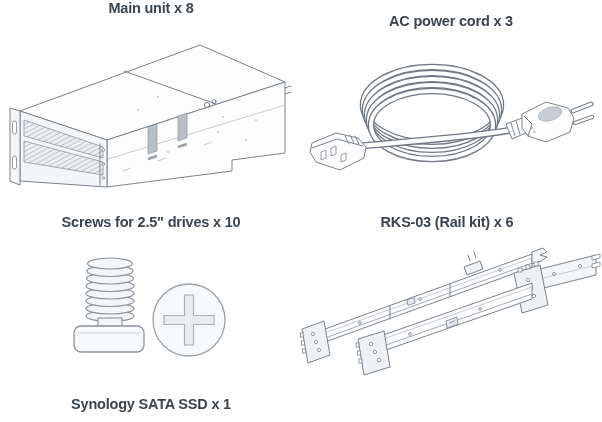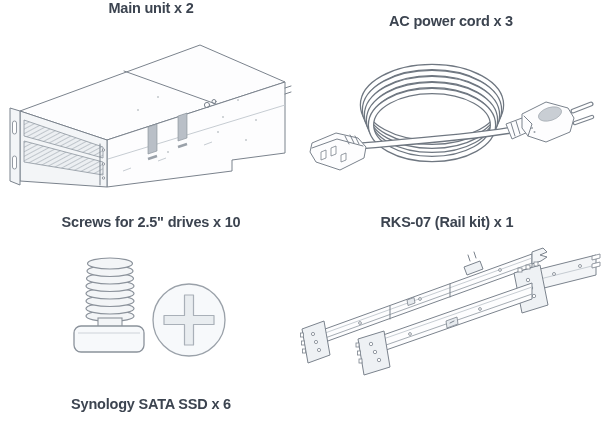--- a/index.html
+++ b/index.html
@@ -21,25 +21,25 @@
   .thin{fill:none;stroke:#c6ccd2;stroke-width:1;}
   .tg{fill:none;stroke:#6f7781;stroke-width:6.5;}
   .tw{fill:none;stroke:#ffffff;stroke-width:4;}
   .hole{fill:#ffffff;stroke:#7b838d;stroke-width:0.8;}
 </style>
 </head>
 <body>
 
 <div class="canvas">
 
-  <div class="caption" style="left:0;top:13;width:302px">Main unit x 2</div>
+  <div class="caption" style="left:0;top:13;width:302px">Main unit x 8</div>
   <div class="caption" style="left:300px;top:13px;width:302px">AC power cord x 3</div>
   <div class="caption" style="left:0;top:214px;width:302px">Screws for 2.5" drives x 10</div>
-  <div class="caption" style="left:296px;top:214px;width:302px">RKS-07 (Rail kit) x 1</div>
-  <div class="caption" style="left:0;top:396px;width:302px">Synology SATA SSD x 6</div>
+  <div class="caption" style="left:296px;top:214px;width:302px">RKS-03 (Rail kit) x 6</div>
+  <div class="caption" style="left:0;top:396px;width:302px">Synology SATA SSD x 1</div>
 
   <svg class="illus" style="left:8px;top:42px" width="290" height="158" viewBox="0 0 290 158">
     <defs>
       <pattern id="vt" width="4" height="4" patternUnits="userSpaceOnUse" patternTransform="rotate(62)">
         <rect width="4" height="4" fill="#eceff2"></rect>
         <line x1="0" y1="0" x2="0" y2="4" stroke="#9aa2ab" stroke-width="1.1"></line>
       </pattern>
     </defs>
 
     <polygon class="fw" points="12,69 192,3 277,40 99,98" fill="#fbfcfd"></polygon>

